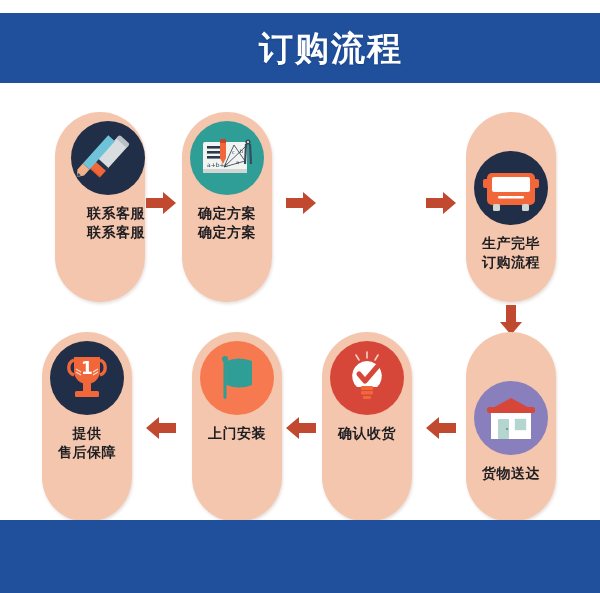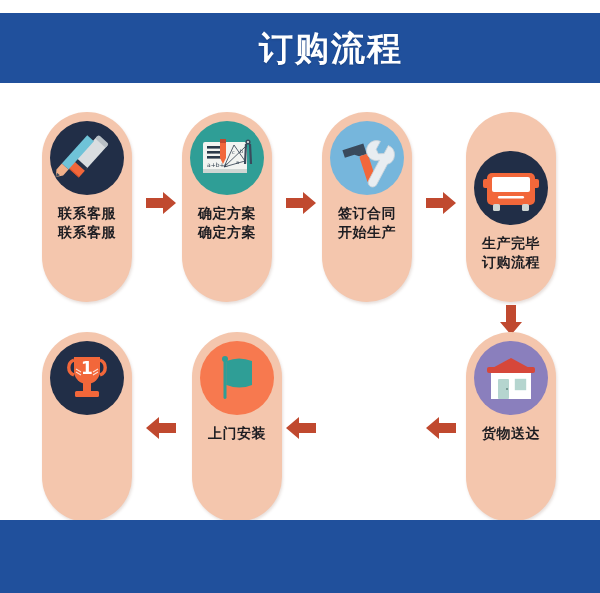--- a/index.html
+++ b/index.html
@@ -68,21 +68,21 @@
 </style>
 </head>
 <body>
 
 <div class="page">
 
   <div class="banner top">
     <div class="banner-title">订购流程</div>
   </div>
 
-  <div class="card" style="left:42px;top:112px;">
+  <div class="card" style="left:55px;top:112px;align-items:flex-end;">
     <div class="circle" style="background:#212e47;">
       <svg width="74" height="74" viewBox="0 0 74 74">
         <g transform="rotate(42 37 37)">
           <rect x="30" y="14" width="14" height="32" fill="#d9dde0"></rect>
           <rect x="30" y="12" width="14" height="5" rx="2" fill="#b9c0c6"></rect>
           <rect x="30" y="44" width="14" height="5" fill="#273349"></rect>
           <rect x="30" y="48" width="14" height="9" fill="#f2673a"></rect>
           <rect x="30" y="56" width="14" height="1" fill="#d4512b"></rect>
         </g>
         <g transform="rotate(42 37 37)">
@@ -134,37 +134,20 @@
       <span>确定方案</span>
     </div>
   </div>
 
   <div class="arrow arrow-h" style="left:286px;top:190px;">
     <svg width="30" height="26" viewBox="0 0 30 26">
       <polygon points="0,8 17,8 17,2 30,13 17,24 17,18 0,18" fill="#c0492f"></polygon>
     </svg>
   </div>
 
-  <div class="card" style="left:322px;top:112px;">
-    <div class="circle" style="background:#76b6dc;">
-      <svg width="74" height="74" viewBox="0 0 74 74">
-        <g transform="rotate(-18 37 37)">
-          <path d="M16 22 L38 22 L38 33 L30 33 L26 30 L16 30 Z" fill="#3a4a5c"></path>
-          <rect x="30" y="33" width="9" height="28" rx="2" fill="#f2673a"></rect>
-        </g>
-        <g transform="rotate(28 37 37)">
-          <path d="M41 16 a10 10 0 1 0 8 17 L49 56 a4.5 4.5 0 0 0 9 0 L58 33 a10 10 0 0 0 -8 -17 L50 25 L45 28 L41 25 Z" fill="#e8edf1" stroke="#c9d3da" stroke-width="0.8"></path>
-        </g>
-      </svg>
-    </div>
-    <div class="card-label">
-      <span>签订合同</span>
-      <span>开始生产</span>
-    </div>
-  </div>
 
   <div class="arrow arrow-h" style="left:426px;top:190px;">
     <svg width="30" height="26" viewBox="0 0 30 26">
       <polygon points="0,8 17,8 17,2 30,13 17,24 17,18 0,18" fill="#c0492f"></polygon>
     </svg>
   </div>
 
   <div class="card" style="left:466px;top:112px;justify-content:center;">
     <div class="circle" style="background:#212e47;">
       <svg width="74" height="74" viewBox="0 0 74 74">
@@ -196,20 +179,24 @@
         <path d="M24 19 a8 8 0 0 0 0 15" fill="none" stroke="#f2673a" stroke-width="3.4"></path>
         <path d="M50 19 a8 8 0 0 1 0 15" fill="none" stroke="#f2673a" stroke-width="3.4"></path>
         <rect x="33" y="42" width="8" height="9" fill="#f2673a"></rect>
         <rect x="25" y="50" width="24" height="6" rx="1.5" fill="#f2673a"></rect>
         <g stroke="#ffffff" stroke-width="1.1" opacity="0.8">
           <path d="M26 28 l5 3 M26 31 l5 3 M48 28 l-5 3 M48 31 l-5 3"></path>
         </g>
         <text x="37" y="33" text-anchor="middle" font-family="DejaVu Sans, sans-serif" font-size="17" font-weight="bold" fill="#ffffff">1</text>
       </svg>
     </div>
+    <div class="card-label">
+      <span>提供</span>
+      <span>售后保障</span>
+    </div>
   </div>
 
   <div class="arrow arrow-h" style="left:146px;top:415px;">
     <svg width="30" height="26" viewBox="0 0 30 26">
       <polygon points="30,8 13,8 13,2 0,13 13,24 13,18 30,18" fill="#c0492f"></polygon>
     </svg>
   </div>
 
   <div class="card" style="left:192px;top:332px;">
     <div class="circle" style="background:#f7794f;">
@@ -224,28 +211,45 @@
       <span>上门安装</span>
     </div>
   </div>
 
   <div class="arrow arrow-h" style="left:286px;top:415px;">
     <svg width="30" height="26" viewBox="0 0 30 26">
       <polygon points="30,8 13,8 13,2 0,13 13,24 13,18 30,18" fill="#c0492f"></polygon>
     </svg>
   </div>
 
+  <div class="card" style="left:322px;top:332px;">
+    <div class="circle" style="background:#d6473a;">
+      <svg width="74" height="74" viewBox="0 0 74 74">
+        <g stroke="#f6cfc6" stroke-width="1.6" stroke-linecap="round">
+          <path d="M26 14 L29 19 M37 11 L37 17 M48 14 L45 19"></path>
+        </g>
+        <path d="M37 20 a15 15 0 0 1 10 26 L27 46 a15 15 0 0 1 10 -26 Z" fill="#ffffff"></path>
+        <rect x="31" y="45" width="12" height="4" rx="1" fill="#f2673a"></rect>
+        <rect x="31" y="50" width="12" height="3.4" rx="1" fill="#f2673a"></rect>
+        <rect x="33" y="55" width="8" height="3" rx="1" fill="#f2673a"></rect>
+        <path d="M29 33 L35 40 L47 26" stroke="#d6473a" stroke-width="5" fill="none" stroke-linecap="round" stroke-linejoin="round"></path>
+      </svg>
+    </div>
+    <div class="card-label">
+      <span>确认收货</span>
+    </div>
+  </div>
 
   <div class="arrow arrow-h" style="left:426px;top:415px;">
     <svg width="30" height="26" viewBox="0 0 30 26">
       <polygon points="30,8 13,8 13,2 0,13 13,24 13,18 30,18" fill="#c0492f"></polygon>
     </svg>
   </div>
 
-  <div class="card" style="left:466px;top:332px;">
+  <div class="card" style="left:466px;top:332px;justify-content:center;">
     <div class="circle" style="background:#8a7fbd;">
       <svg width="74" height="74" viewBox="0 0 74 74">
         <rect x="17" y="30" width="40" height="28" fill="#ffffff"></rect>
         <path d="M13 30 L37 17 L61 30 Z" fill="#d6473a"></path>
         <rect x="13" y="26" width="48" height="6" rx="2" fill="#d6473a"></rect>
         <rect x="24" y="38" width="11" height="20" rx="1" fill="#b5d5cf"></rect>
         <rect x="40" y="37" width="13" height="13" fill="#b5d5cf"></rect>
         <rect x="40" y="37" width="13" height="13" fill="none" stroke="#ffffff" stroke-width="1.6"></rect>
         <circle cx="33" cy="48" r="1.1" fill="#6a8c86"></circle>
       </svg>

